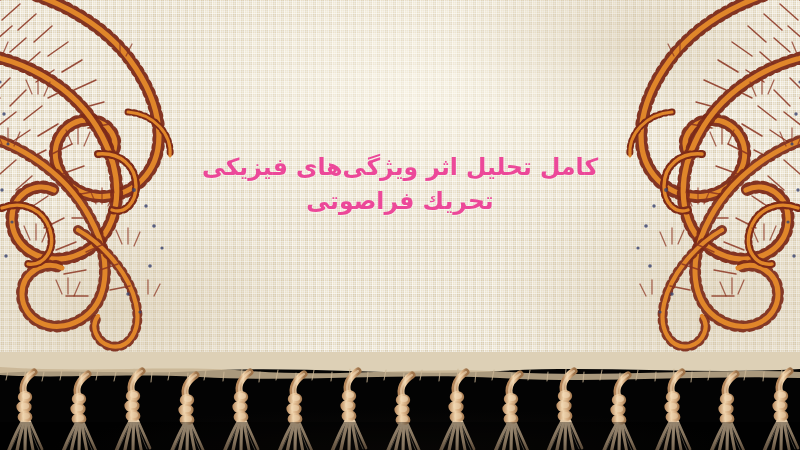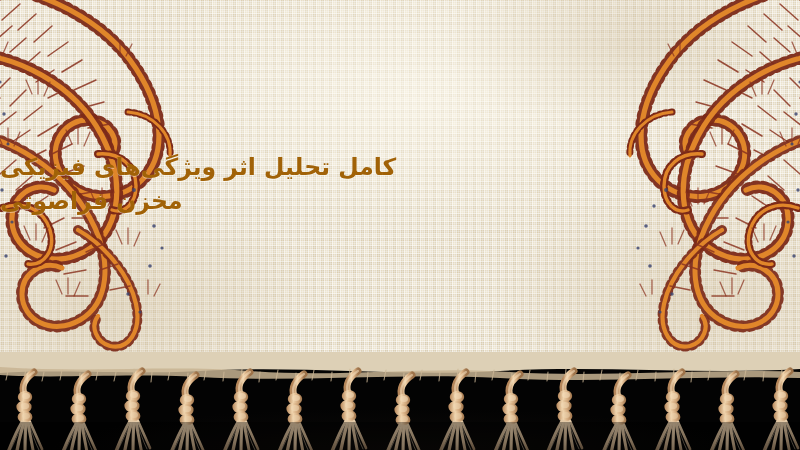--- a/index.html
+++ b/index.html
@@ -36,22 +36,22 @@
 
   
   .ornament{position:absolute;top:-6px;width:270px;height:360px;}
   .ornament.left{left:-22px;}
   .ornament.right{right:-22px;transform:scaleX(-1);}
   .ornament svg{display:block;width:100%;height:100%;}
 
   
   .title-block{
     position:absolute;left:0;top:150px;width:800px;
-    text-align:left;
-    color:#a16207;
+    text-align:center;
+    color:#ec4899;
     font-size:23.5px;
     line-height:34px;
     font-weight:600;
     letter-spacing:0;
     direction:rtl;
     text-shadow:0 1px 0 rgba(255,253,246,.45);
   }
   .title-block .ln{display:block;white-space:nowrap;}
 
   
@@ -358,21 +358,21 @@
         <circle cx="184" cy="254" r="1.6"></circle>
           <circle cx="172" cy="272" r="1.8"></circle>
         <circle cx="150" cy="300" r="1.7"></circle>
           <circle cx="162" cy="318" r="1.6"></circle>
       </g>
     </svg>
   </div>
 
   <div class="title-block">
     <span class="ln">کامل تحلیل اثر ویژگی‌های فیزیکی</span>
-    <span class="ln">مخزن فراصوتی</span>
+    <span class="ln">تحریك فراصوتی</span>
   </div>
 
   <div class="fringe-zone">
     <div class="fringe-black"></div>
     <svg width="800" height="98" viewBox="0 0 800 98" xmlns="http://www.w3.org/2000/svg">
       <defs>
         <linearGradient id="cordg" x1="0" y1="0" x2="1" y2="0">
           <stop offset="0%" stop-color="#b5865a"></stop>
           <stop offset="38%" stop-color="#f0d4ad"></stop>
           <stop offset="70%" stop-color="#d2a87c"></stop>

